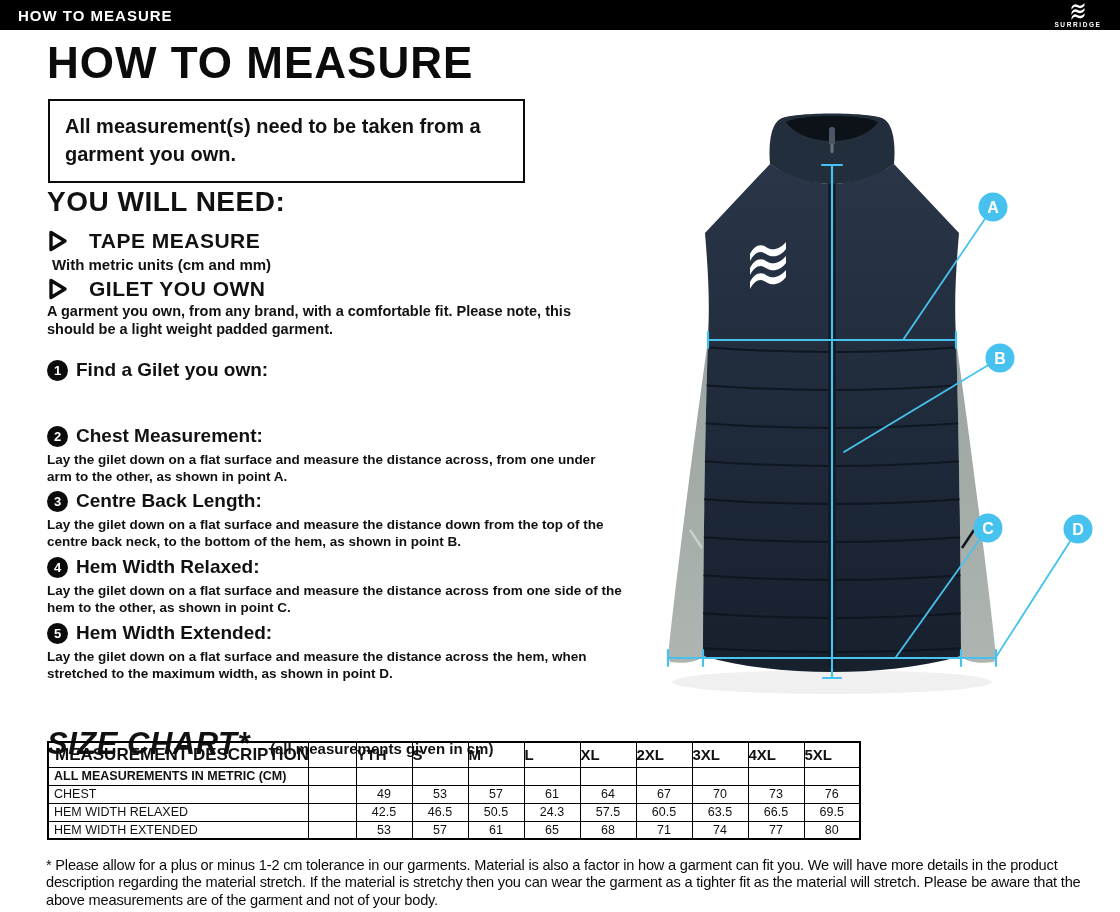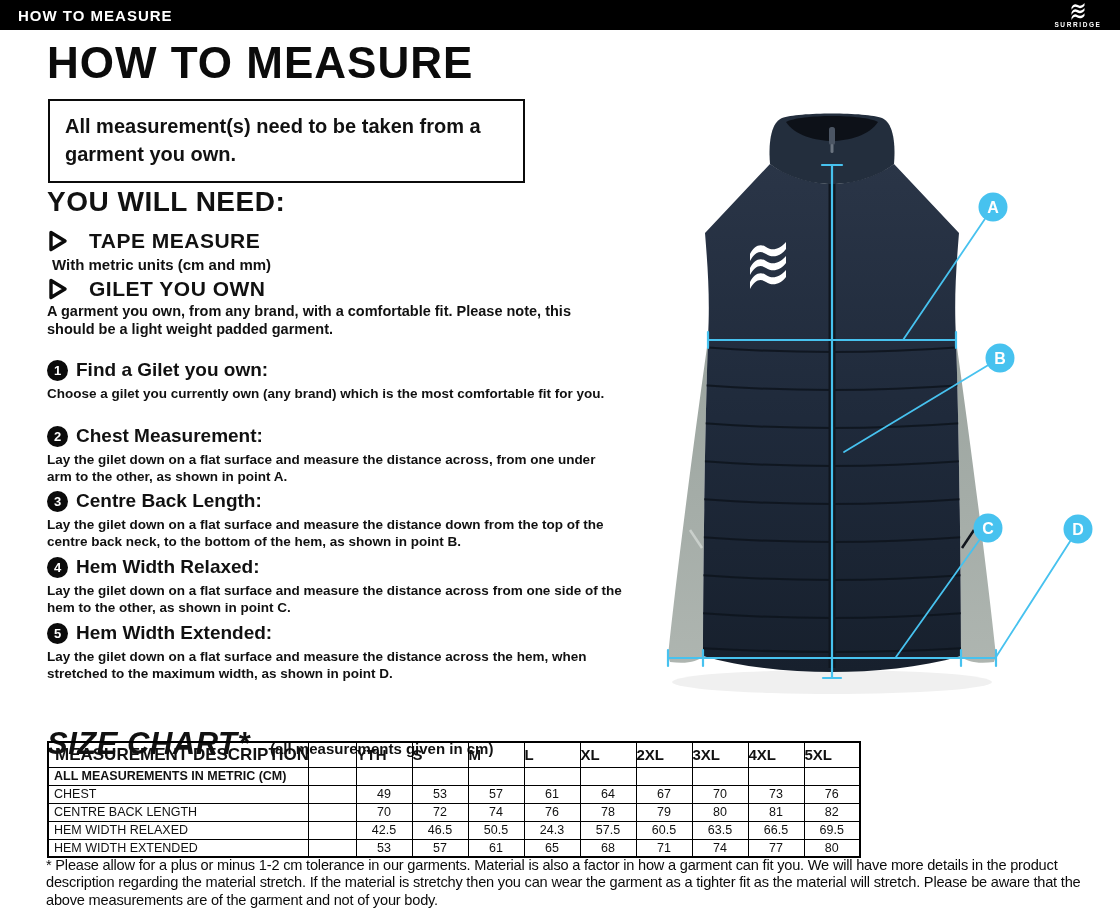--- a/index.html
+++ b/index.html
@@ -121,21 +121,20 @@
   </svg>
   <span class="t">GILET YOU OWN</span>
 </div>
 <div class="need-desc" id="need2-desc">A garment you own, from any brand, with a comfortable fit. Please note, this should be a light weight padded garment.</div>
 
 <div class="step" id="step1">
   <div class="step-head">
     <span class="step-num">1</span>
     <span class="step-title">Find a Gilet you own:</span>
   </div>
-  <div class="step-desc">Choose a gilet you currently own  (any brand) which is the most comfortable fit for you.</div>
 </div>
 <div class="step" id="step2">
   <div class="step-head">
     <span class="step-num">2</span>
     <span class="step-title">Chest Measurement:</span>
   </div>
   <div class="step-desc">Lay the gilet down on a flat surface and measure the distance across, from one under arm to the other, as shown in point A.</div>
 </div>
 <div class="step" id="step3">
   <div class="step-head">
@@ -210,33 +209,20 @@
     <td></td>
     <td class="val">49</td>
     <td class="val">53</td>
     <td class="val">57</td>
     <td class="val">61</td>
     <td class="val">64</td>
     <td class="val">67</td>
     <td class="val">70</td>
     <td class="val">73</td>
     <td class="val">76</td>
-  </tr>
-  <tr class="data">
-    <td class="desc">CENTRE BACK LENGTH</td>
-    <td></td>
-    <td class="val">70</td>
-    <td class="val">72</td>
-    <td class="val">74</td>
-    <td class="val">76</td>
-    <td class="val">78</td>
-    <td class="val">79</td>
-    <td class="val">80</td>
-    <td class="val">81</td>
-    <td class="val">82</td>
   </tr>
   <tr class="data">
     <td class="desc">HEM WIDTH RELAXED</td>
     <td></td>
     <td class="val">42.5</td>
     <td class="val">46.5</td>
     <td class="val">50.5</td>
     <td class="val">24.3</td>
     <td class="val">57.5</td>
     <td class="val">60.5</td>

